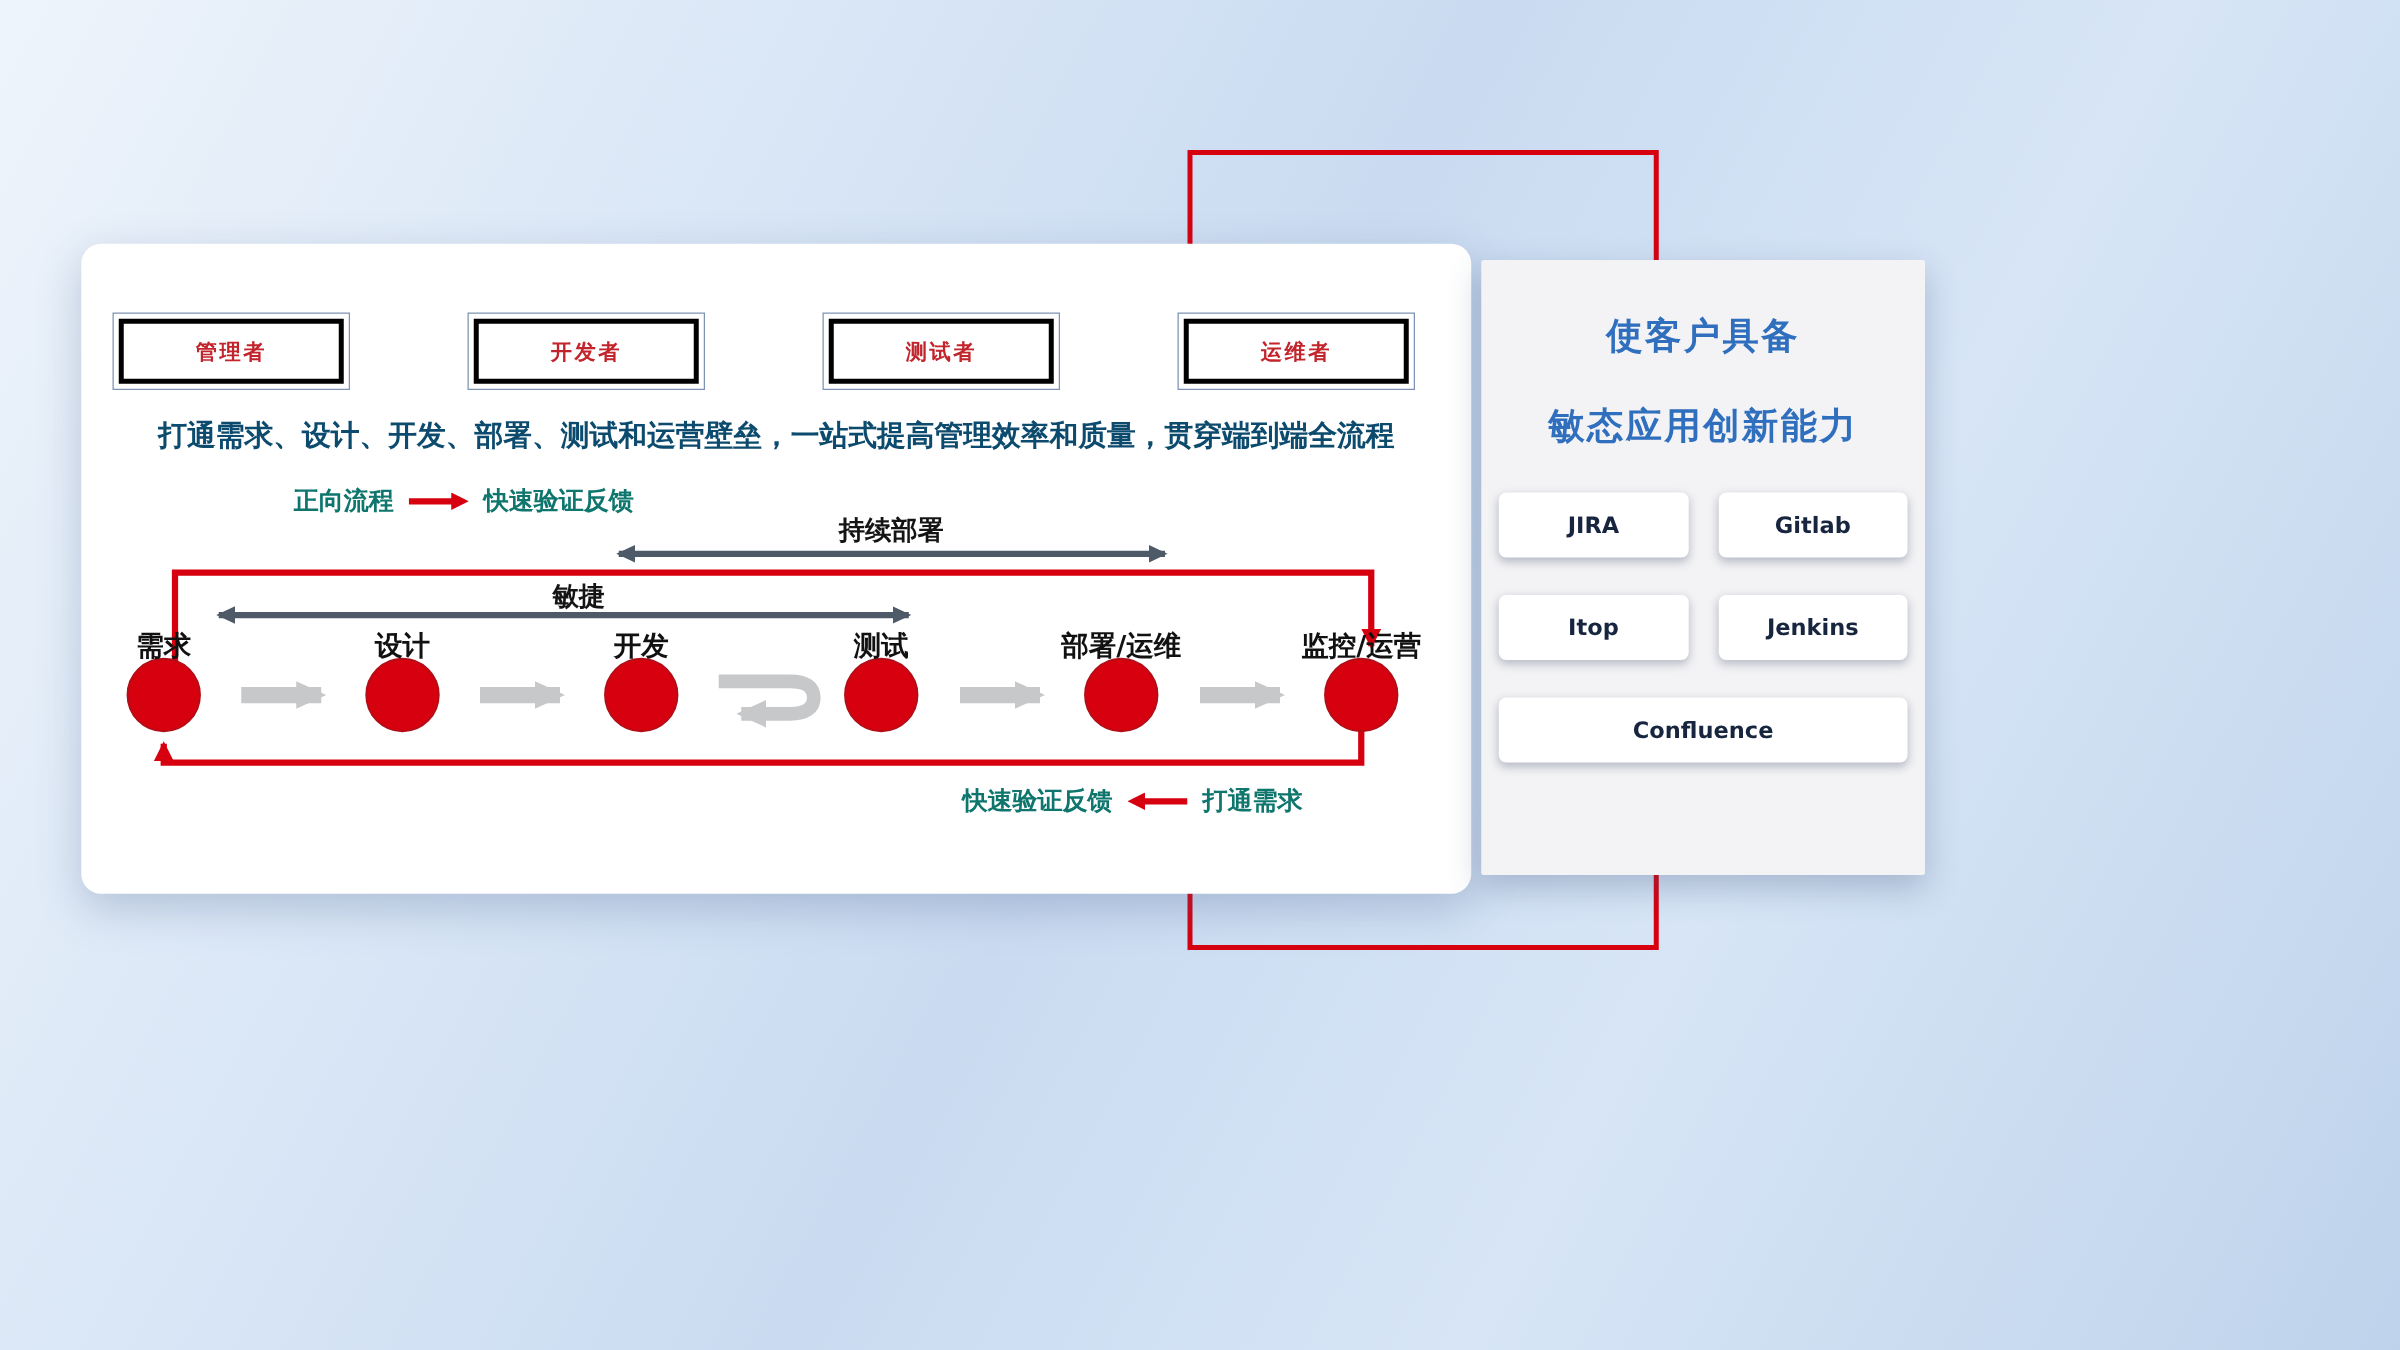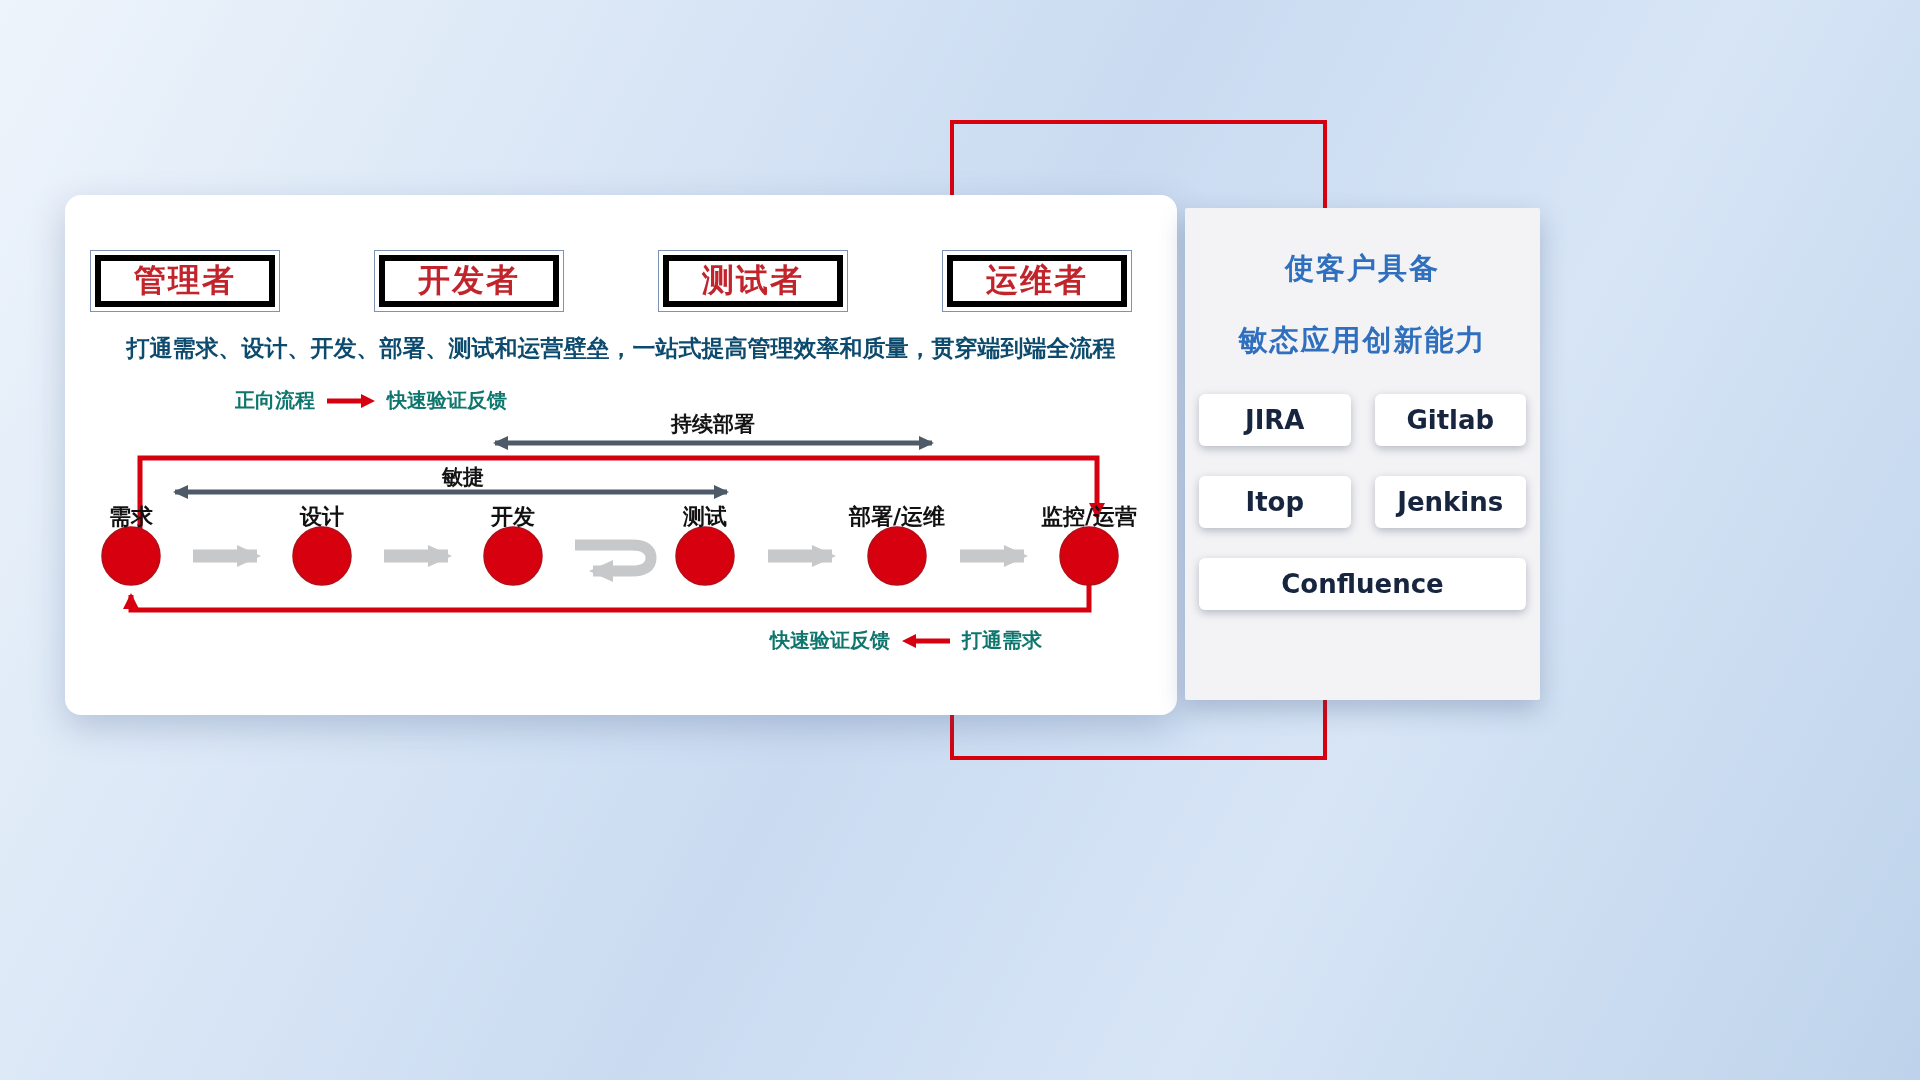--- a/index.html
+++ b/index.html
@@ -21,23 +21,23 @@
   }
   .roles {
     position:absolute; left:25px; top:55px; width:1042px;
     display:flex; justify-content:space-between;
   }
   .role-box {
     width:190px; height:62px; background:#ffffff;
     border:1px solid #7e93b4; padding:4px;
   }
   .role-inner {
-    width:100%; height:100%; border:6px solid #000000;
+    width:100%; height:100%; border:4px solid #000000;
     display:flex; align-items:center; justify-content:center;
-    font-size:32px; font-weight:bold; color:#c2242c; letter-spacing:2px;
+    font-size:17px; font-weight:bold; color:#c2242c; letter-spacing:2px;
   }
   .subtitle {
     position:absolute; left:20px; right:20px; top:138px;
     text-align:center; font-size:23px; font-weight:bold; color:#0c4a6e;
   }
   .legend {
     position:absolute; display:flex; align-items:center; gap:12px;
     font-size:20px; font-weight:bold; color:#0f766e;
   }
   .legend-forward { left:170px; top:192px; }
@@ -58,21 +58,21 @@
     font-size:29px; font-weight:bold; line-height:72px; letter-spacing:2px;
   }
   .tools {
     margin:18px 14px 0; display:grid; grid-template-columns:1fr 1fr;
     column-gap:24px; row-gap:30px;
   }
   .tool {
     height:52px; background:#ffffff; border-radius:6px;
     box-shadow:0 3px 8px rgba(90,100,125,0.40);
     display:flex; align-items:center; justify-content:center;
-    font-size:26px; font-weight:bold; color:#17253f;
+    font-size:18px; font-weight:bold; color:#17253f;
   }
   .tool-wide { grid-column:1 / -1; }
 </style>
 </head>
 <body>
 
 <div class="bg"></div>
 <div class="red-frame"></div>
 
 <div class="card">

